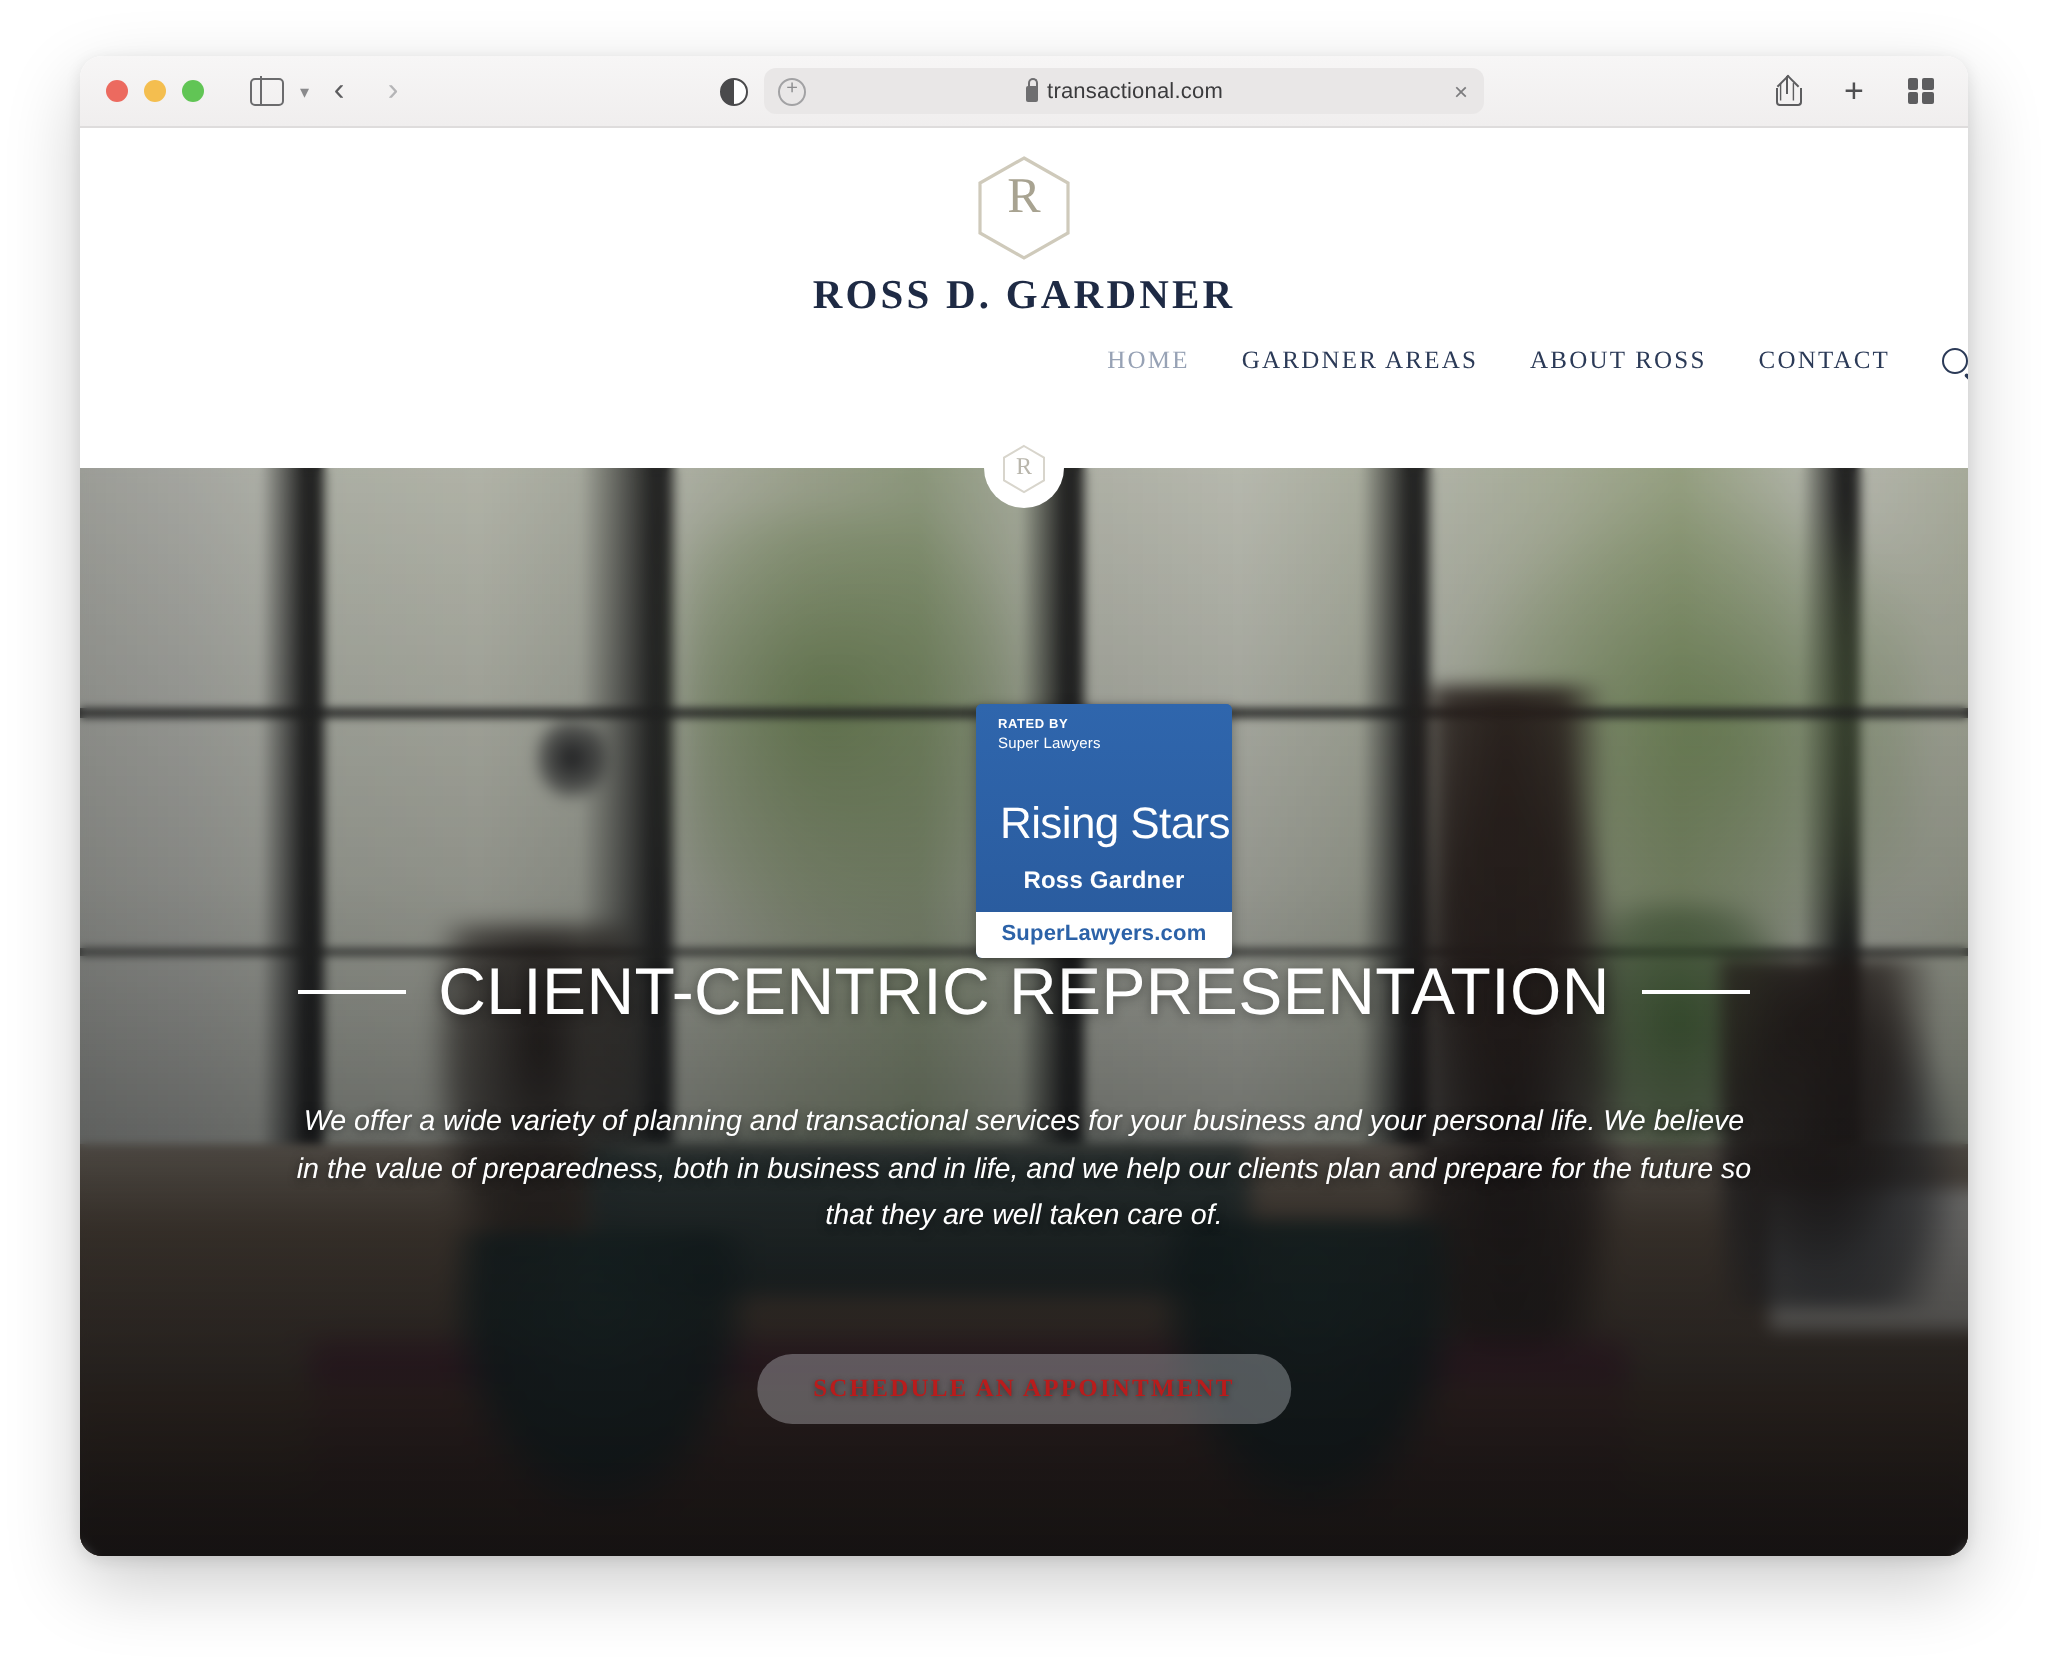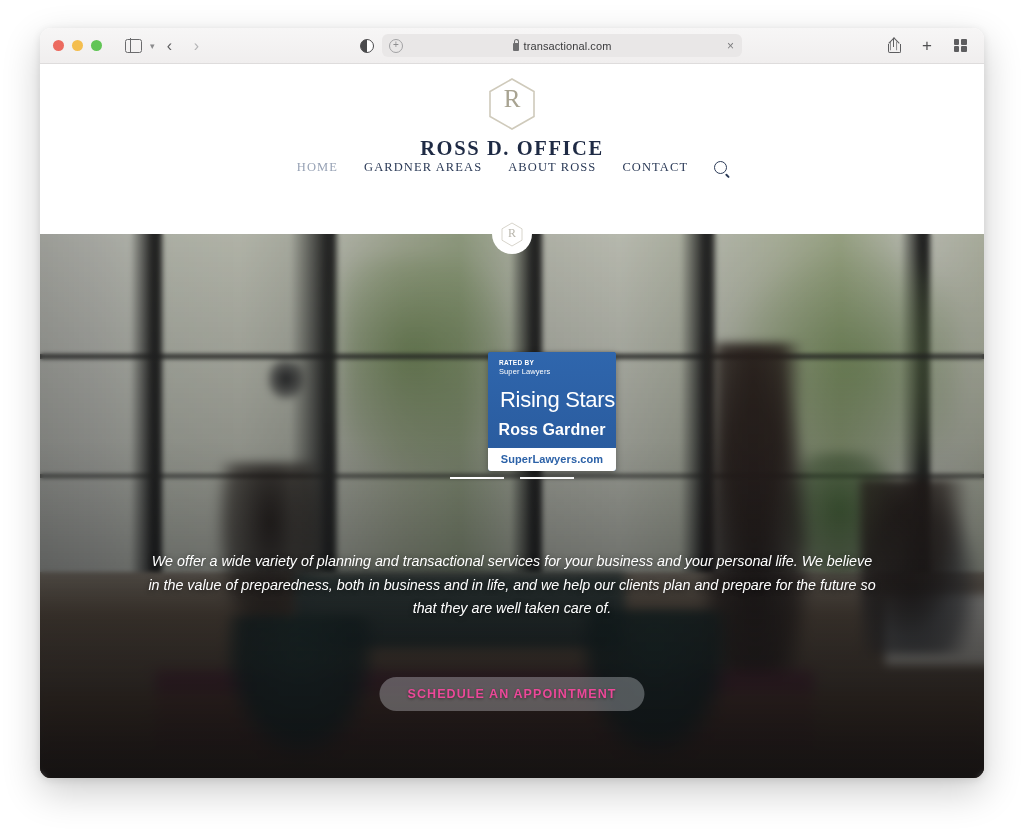--- a/index.html
+++ b/index.html
@@ -185,22 +185,23 @@
   }
   .firm-name {
     margin-top: 5px;
     font-family: "Liberation Serif", serif;
     font-size: 20.5px;
     font-weight: 700;
     letter-spacing: 1.6px;
     color: #1e2a44;
   }
   .main-nav {
+    margin-top: 13px;
     display: flex;
-    justify-content: center;
+    justify-content: flex-end;
     align-items: center;
     gap: 26px;
   }
   .nav-link {
     font-family: "Liberation Serif", serif;
     font-size: 12.5px;
     letter-spacing: 1.1px;
     color: #2b3a57;
     text-decoration: none;
     white-space: nowrap;
@@ -364,25 +365,25 @@
   .sl-rated {
     font-size: 6.5px; font-weight: 700; color: #ffffff;
     letter-spacing: 0.3px; line-height: 1.25;
   }
   .sl-sl {
     font-size: 7.5px; font-weight: 400; color: #ffffff;
     letter-spacing: 0.1px; line-height: 1.3;
   }
   .sl-rising {
     font-size: 22px; font-weight: 400; color: #ffffff;
-    letter-spacing: -0.3px; margin-top: 12px; line-height: 1;
+    letter-spacing: -0.3px; margin-top: 24px; line-height: 1;
     padding-left: 1px;
   }
   .sl-name {
-    font-size: 16px; font-weight: 700; color: #ffffff;
+    font-size: 12px; font-weight: 700; color: #ffffff;
     text-align: center; margin-top: 10px; margin-left: -11px;
     letter-spacing: 0.1px;
   }
   .sl-foot {
     background: #ffffff;
     text-align: center;
     padding: 5px 0 6px;
     font-size: 11px; font-weight: 700; color: #2c62a8;
     letter-spacing: 0.1px;
   }
@@ -420,22 +421,22 @@
   }
 
   .cta-btn {
     position: absolute;
     left: 50%; transform: translateX(-50%);
     top: 443px;
     padding: 10px 28px;
     border-radius: 20px;
     background: rgba(236,240,245,0.30);
     border: none;
-    color: #ec4899;
-    font-family: Liberation Sans, sans-serif;
+    color: #b91c1c;
+    font-family: Liberation Serif, serif;
     font-size: 12.5px;
     font-weight: 700;
     letter-spacing: 1.1px;
     z-index: 3;
     cursor: pointer;
     text-shadow: 0 1px 3px rgba(0,0,0,0.45);
   }
 </style>
 </head>
 <body>
@@ -493,21 +494,21 @@
 
     <div class="site-header">
 
       <div class="hex-logo">
         <svg class="hex-shape" viewBox="0 0 46 52">
           <polygon points="23,1 45,13.5 45,38.5 23,51 1,38.5 1,13.5" fill="none" stroke="#cfcabb" stroke-width="1.6"></polygon>
         </svg>
         <div class="logo-letter">R</div>
       </div>
 
-      <div class="firm-name">ROSS D. OFFICE</div>
+      <div class="firm-name">ROSS D. GARDNER</div>
 
       <div class="main-nav">
         <a class="nav-link active" href="#">HOME</a>
         <a class="nav-link" href="#">GARDNER AREAS</a>
         <a class="nav-link" href="#">ABOUT ROSS</a>
         <a class="nav-link" href="#">CONTACT</a>
         <span class="search-ico"></span>
       </div>
     </div>
 
@@ -549,20 +550,21 @@
           <div class="sl-rated">RATED BY</div>
           <div class="sl-sl">Super Lawyers</div>
           <div class="sl-rising">Rising Stars</div>
           <div class="sl-name">Ross Gardner</div>
         </div>
         <div class="sl-foot">SuperLawyers.com</div>
       </div>
 
       <div class="hero-headline">
         <span class="rule"></span>
+        <span class="headline-text">CLIENT-CENTRIC REPRESENTATION</span>
         <span class="rule"></span>
       </div>
 
       <div class="hero-sub">We offer a wide variety of planning and transactional services for your business and your personal life. We believe in the value of preparedness, both in business and in life, and we help our clients plan and prepare for the future so that they are well taken care of.</div>
 
       <button class="cta-btn">SCHEDULE AN APPOINTMENT</button>
     </div>
   </div>
 </div>
 

